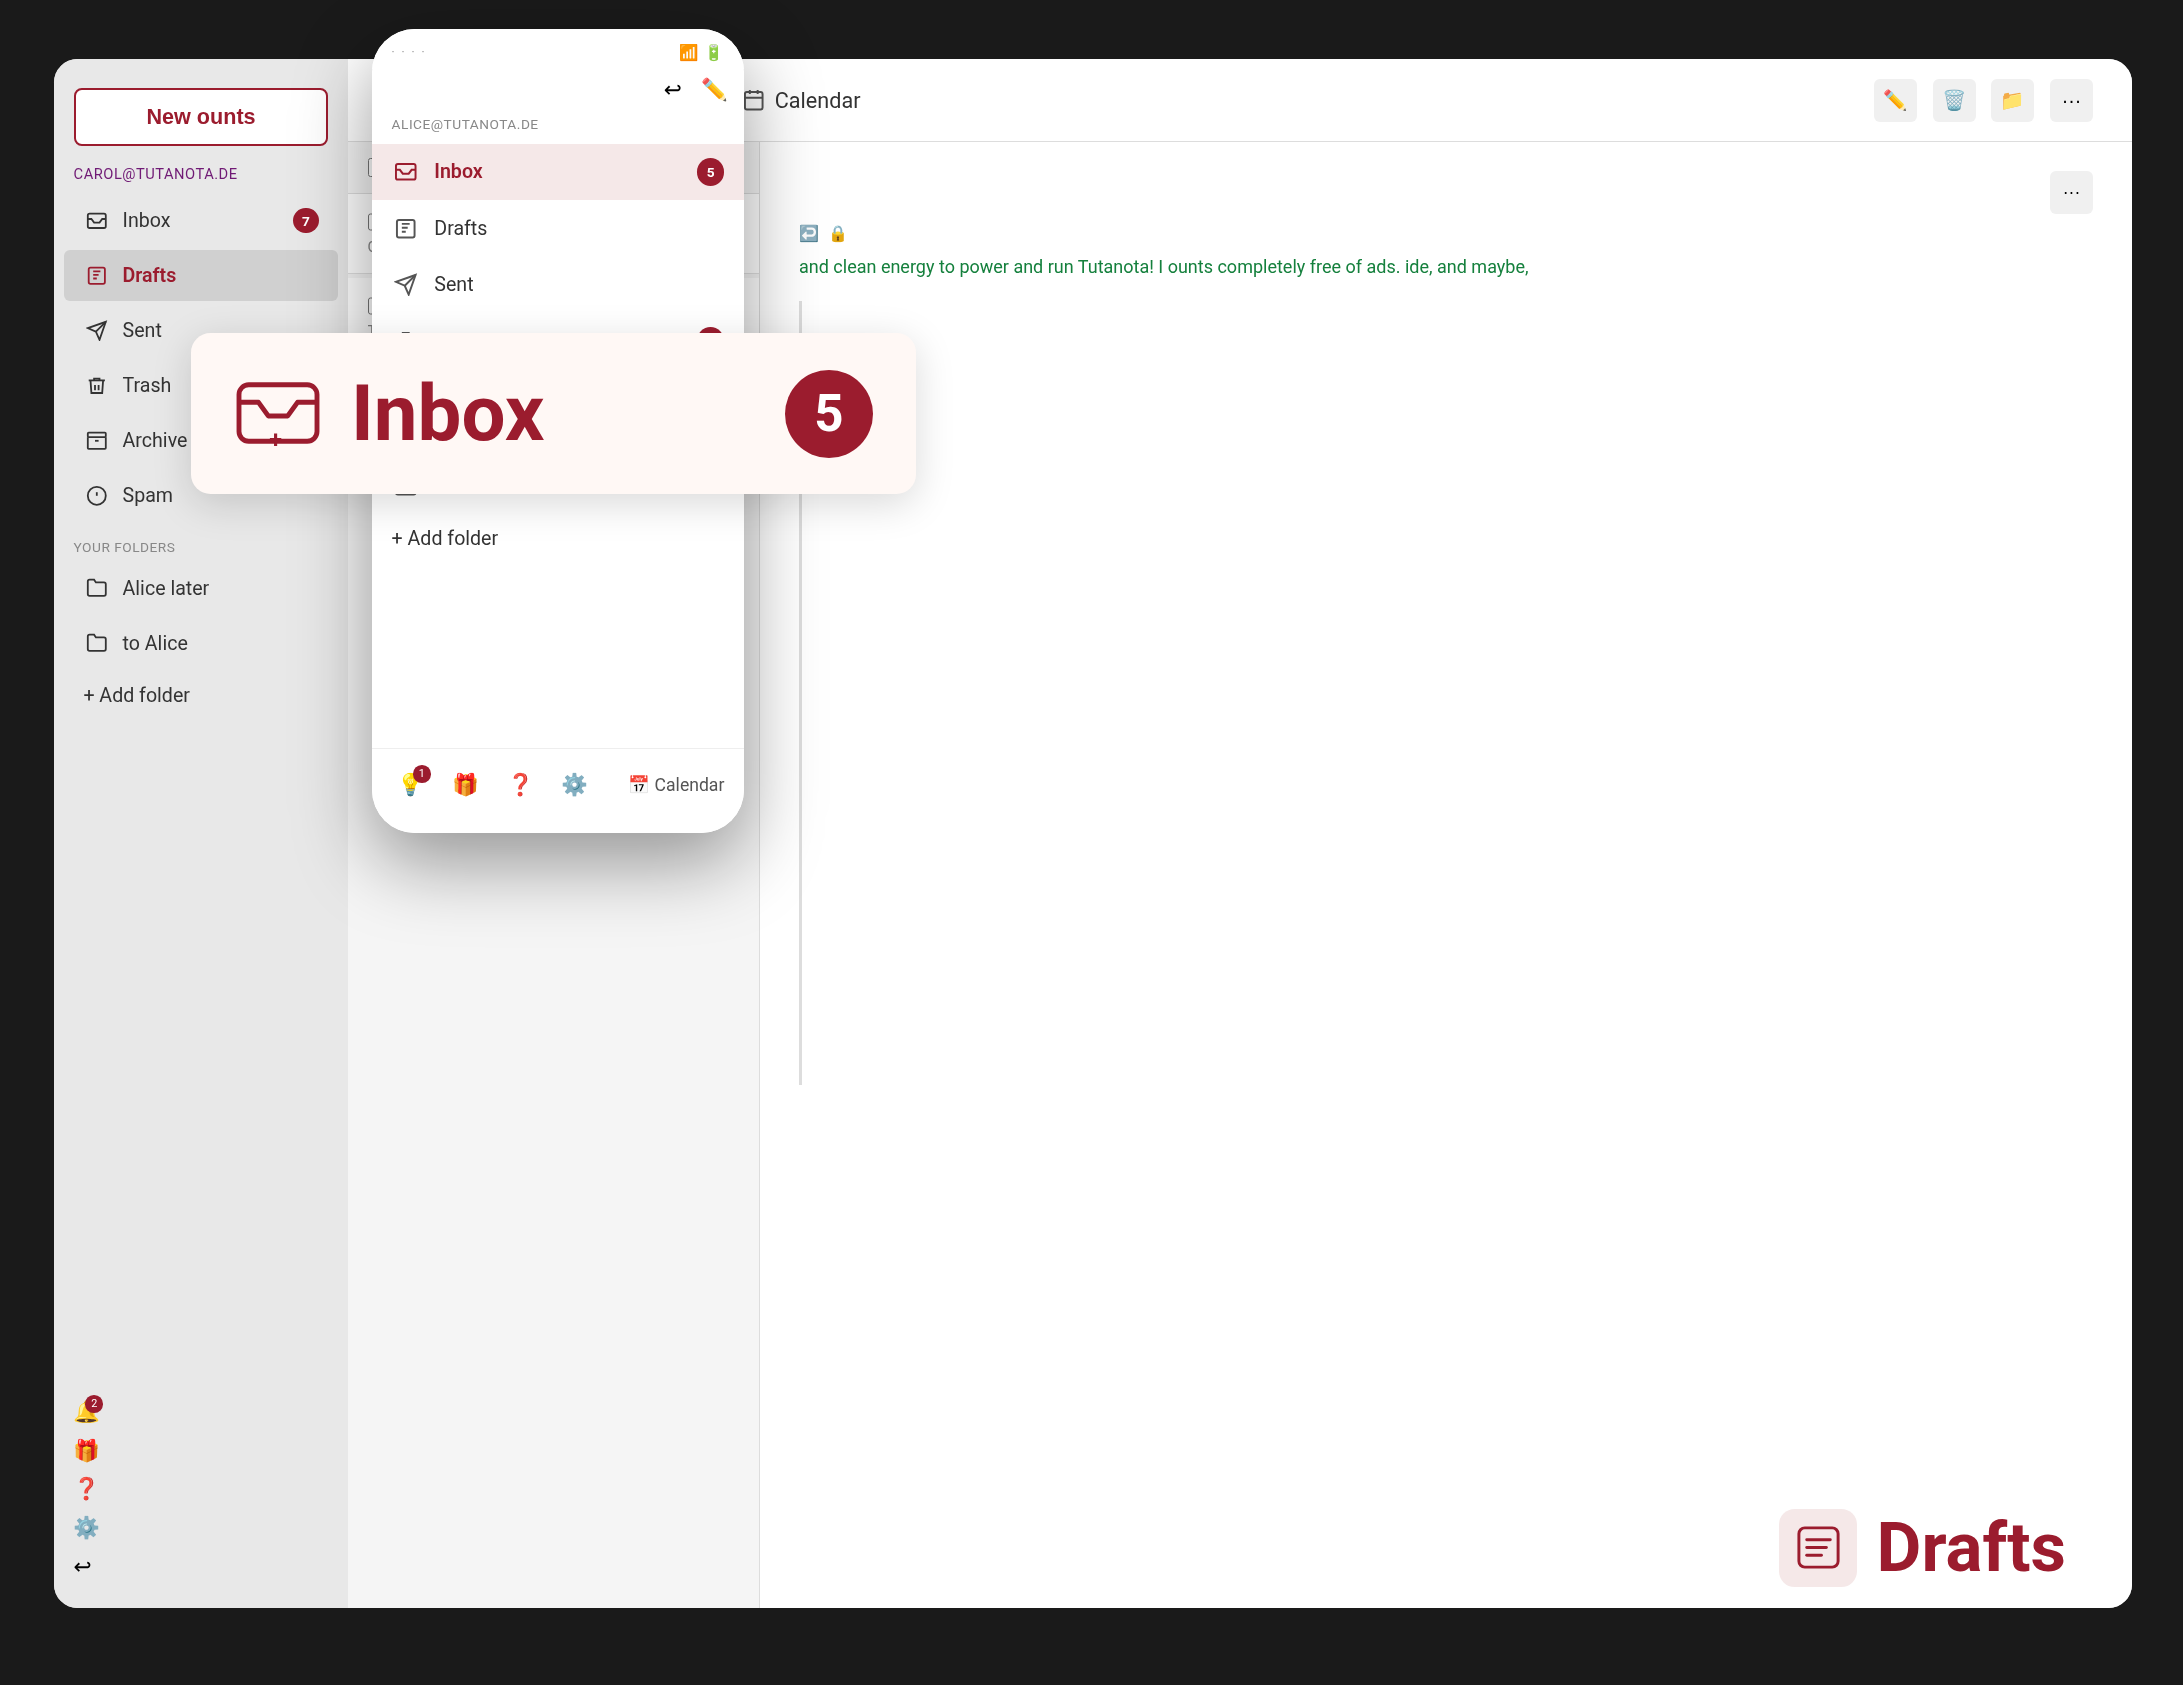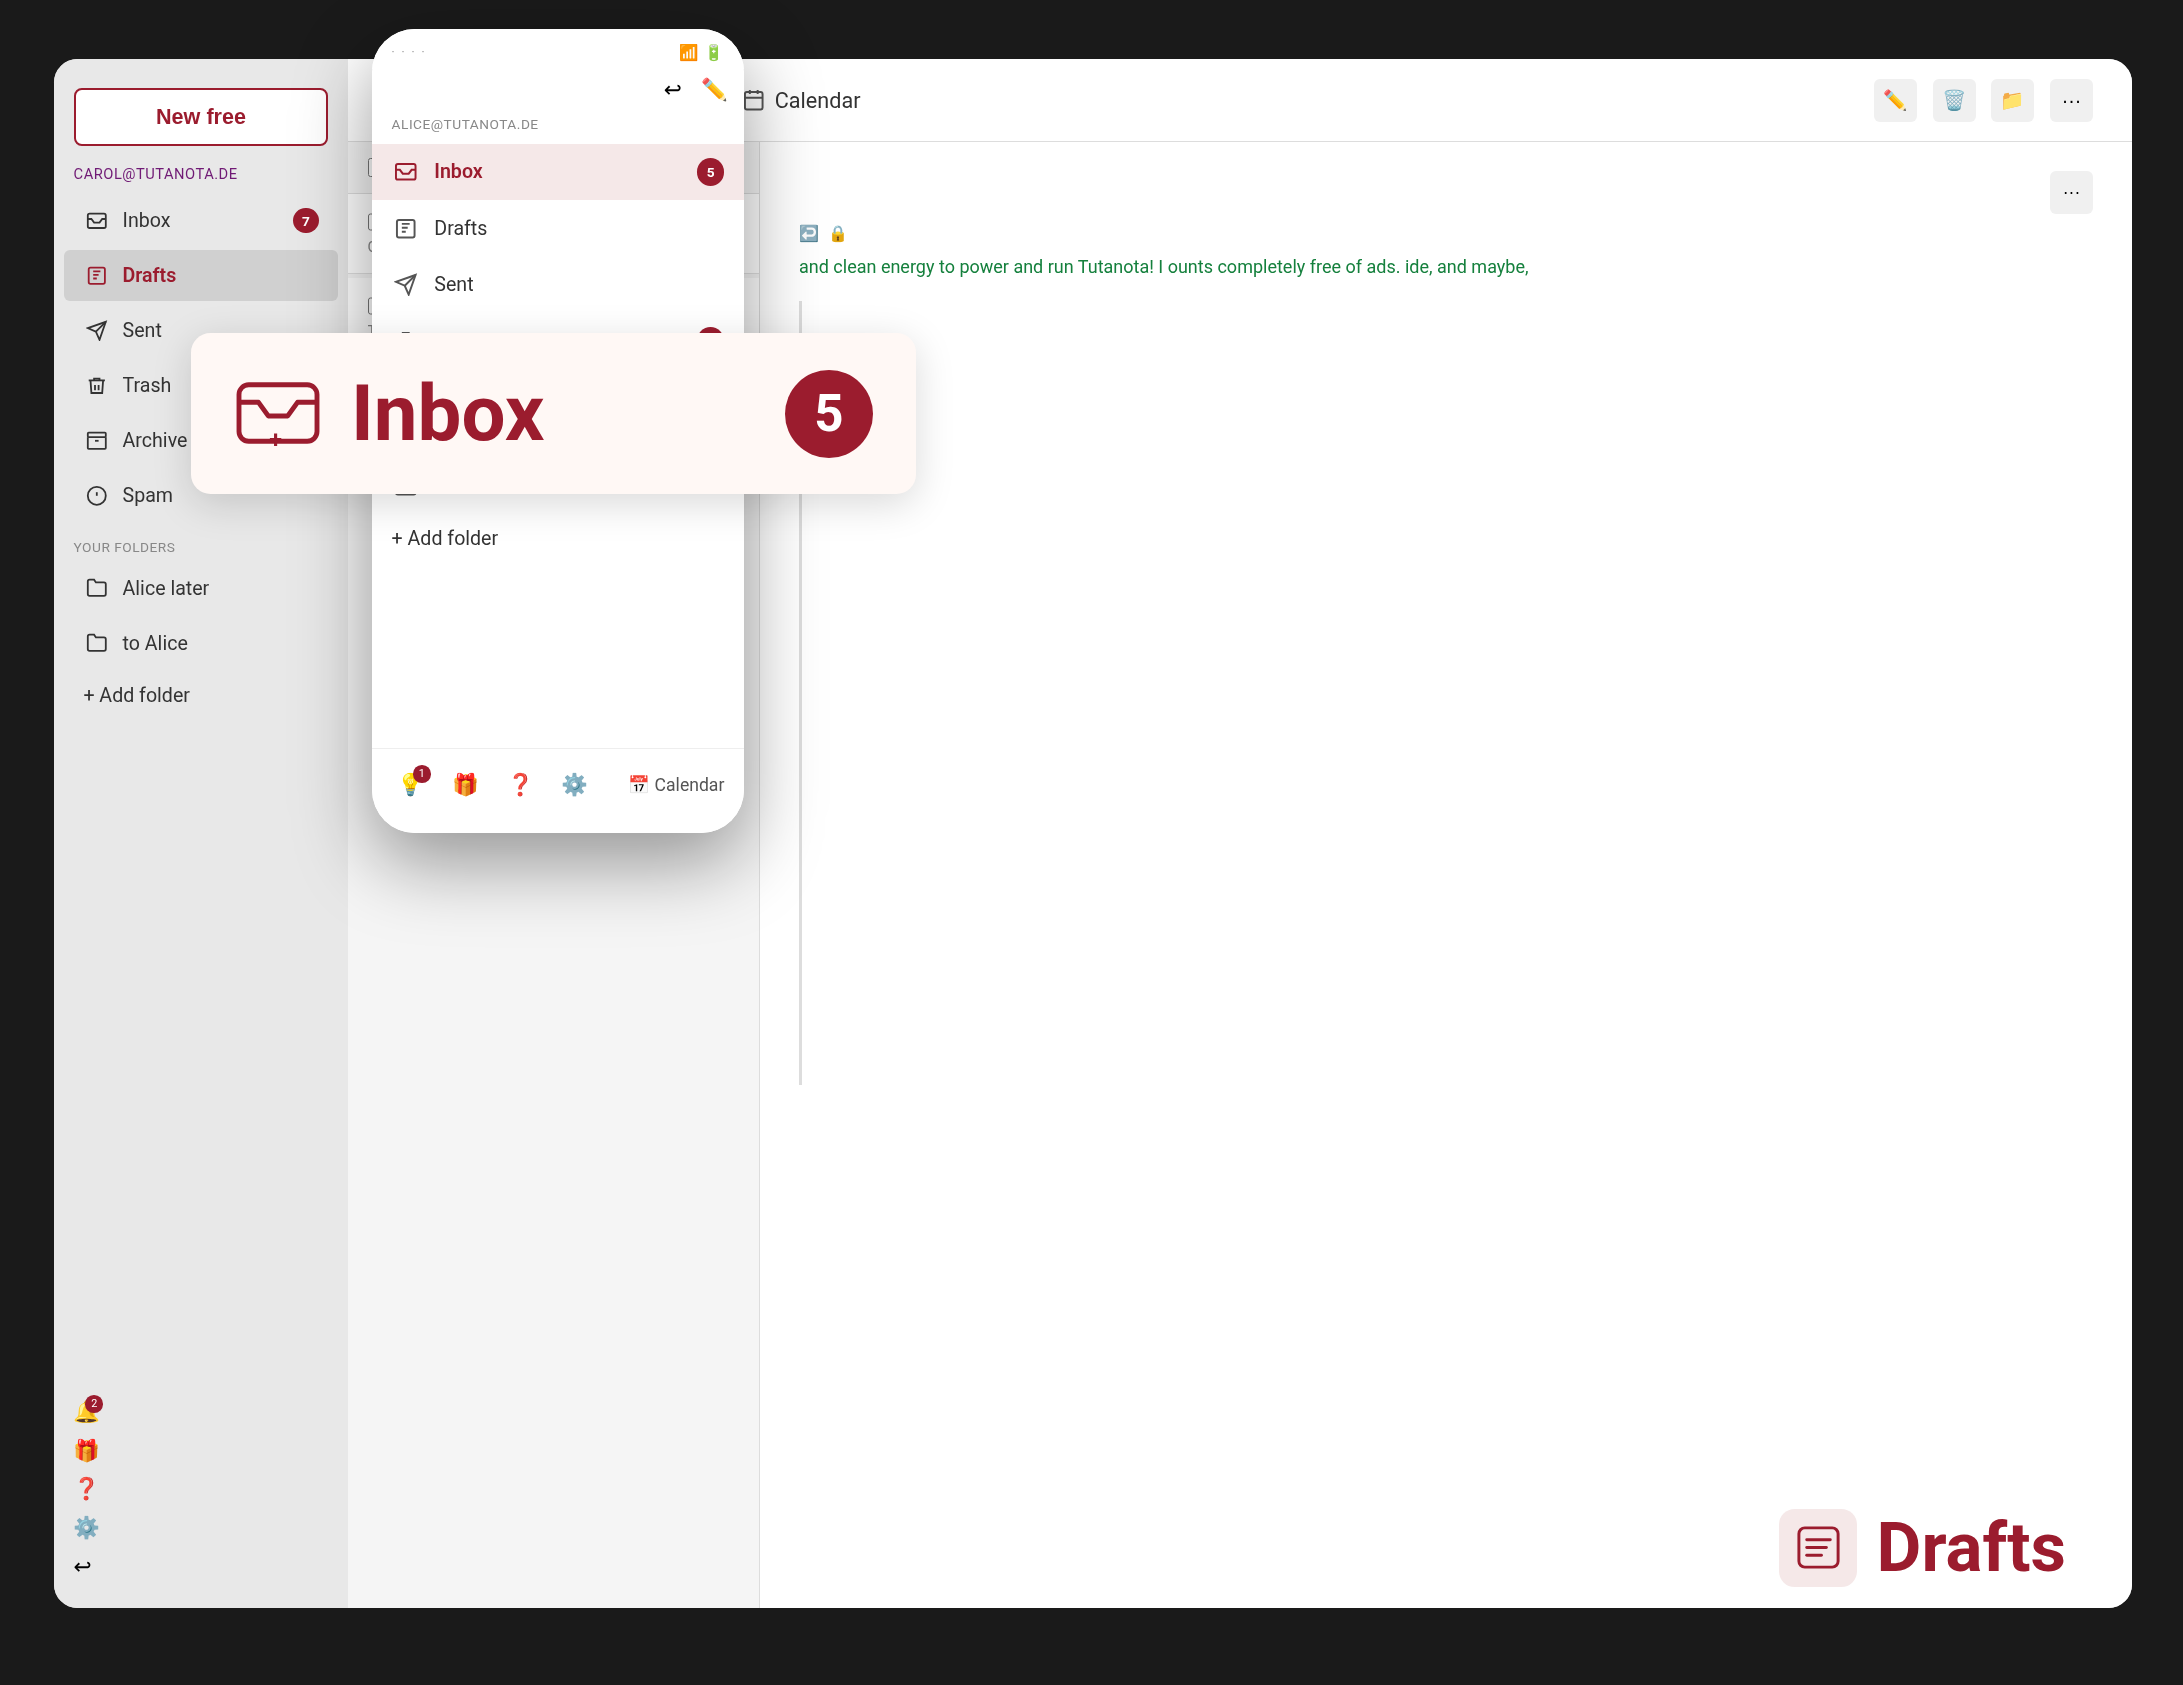--- a/index.html
+++ b/index.html
@@ -415,21 +415,21 @@
 
     
     svg { display: block; }
   </style>
 </head>
 <body>
 
 <div class="desktop-screen">
 
   <div class="sidebar">
-    <button class="new-email-btn">New free</button>
+    <button class="new-email-btn">New ounts</button>
     <div class="account-label">CAROL@TUTANOTA.DE</div>
 
     <div class="nav-item">
       <span class="icon">
         <svg width="21.6" height="21.6" viewBox="0 0 24 24" fill="none" stroke="#333" stroke-width="2">
             <rect x="2" y="4" width="20" height="16" rx="2"></rect>
             <path d="M2 10h4l3 4h6l3-4h4"></path>
           </svg>
       </span>
       <span>Inbox</span>

